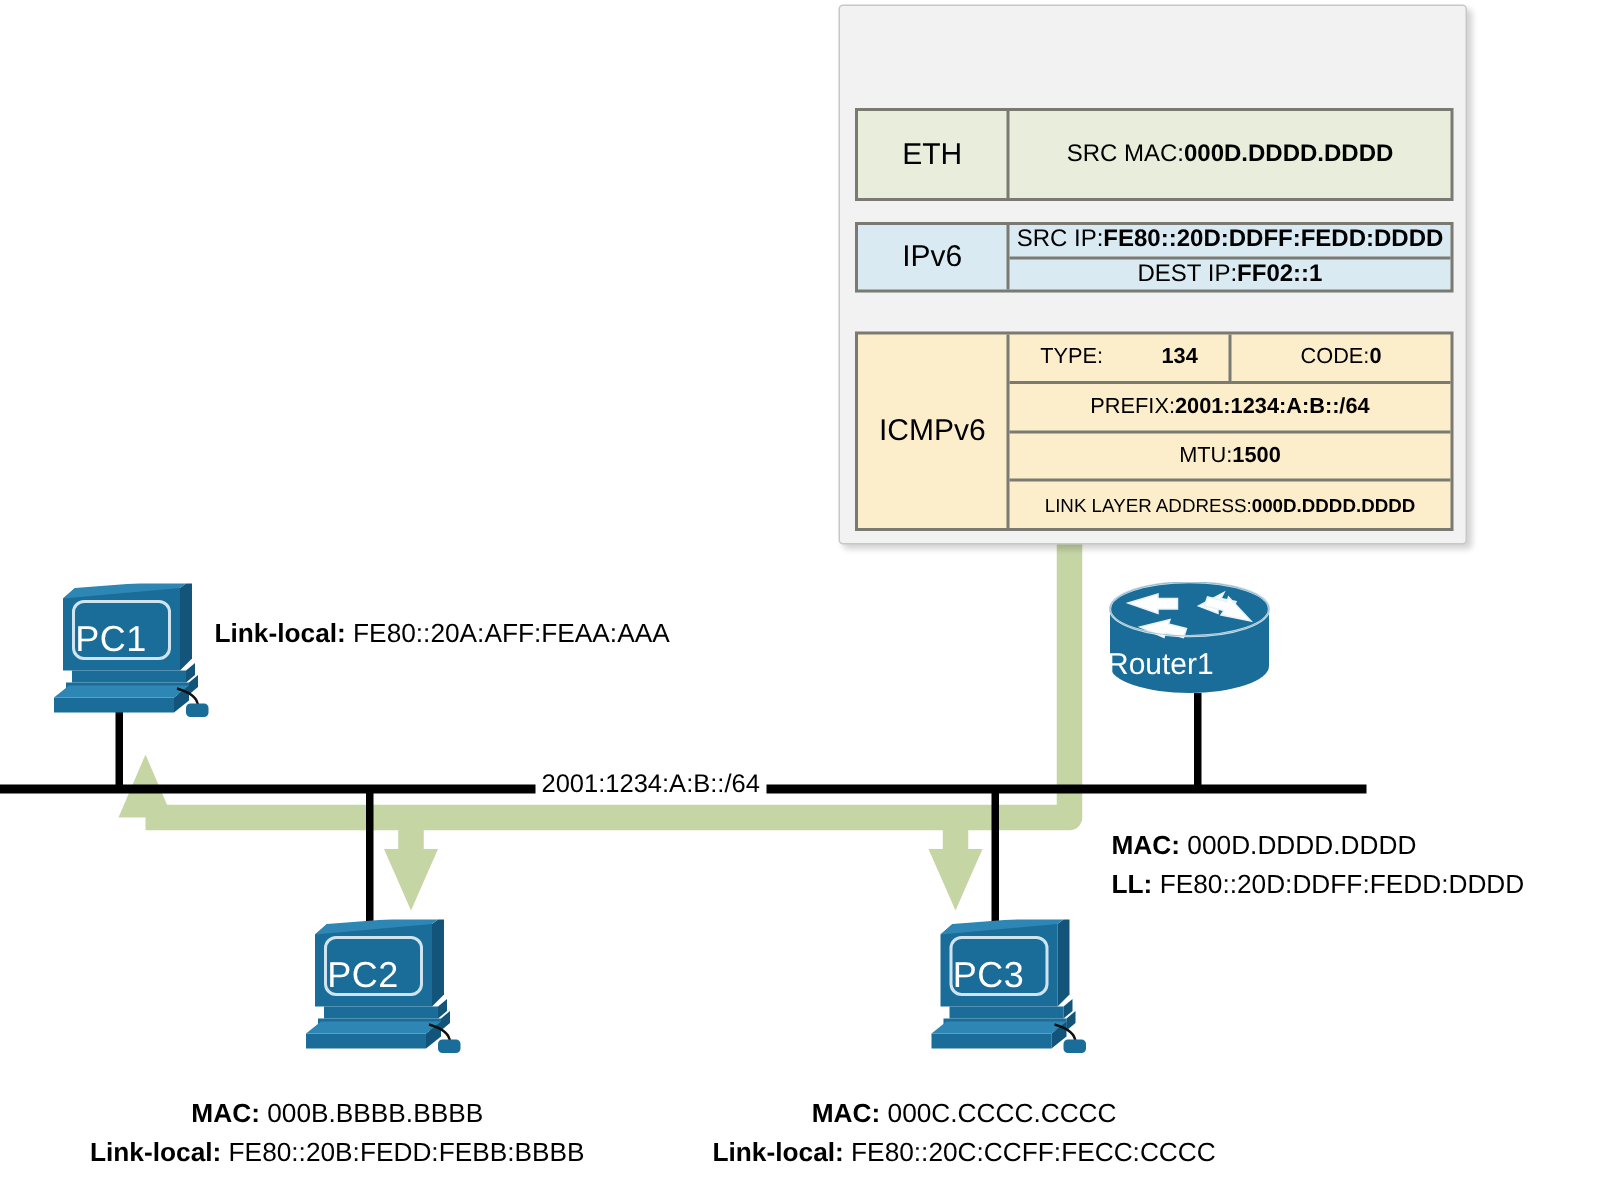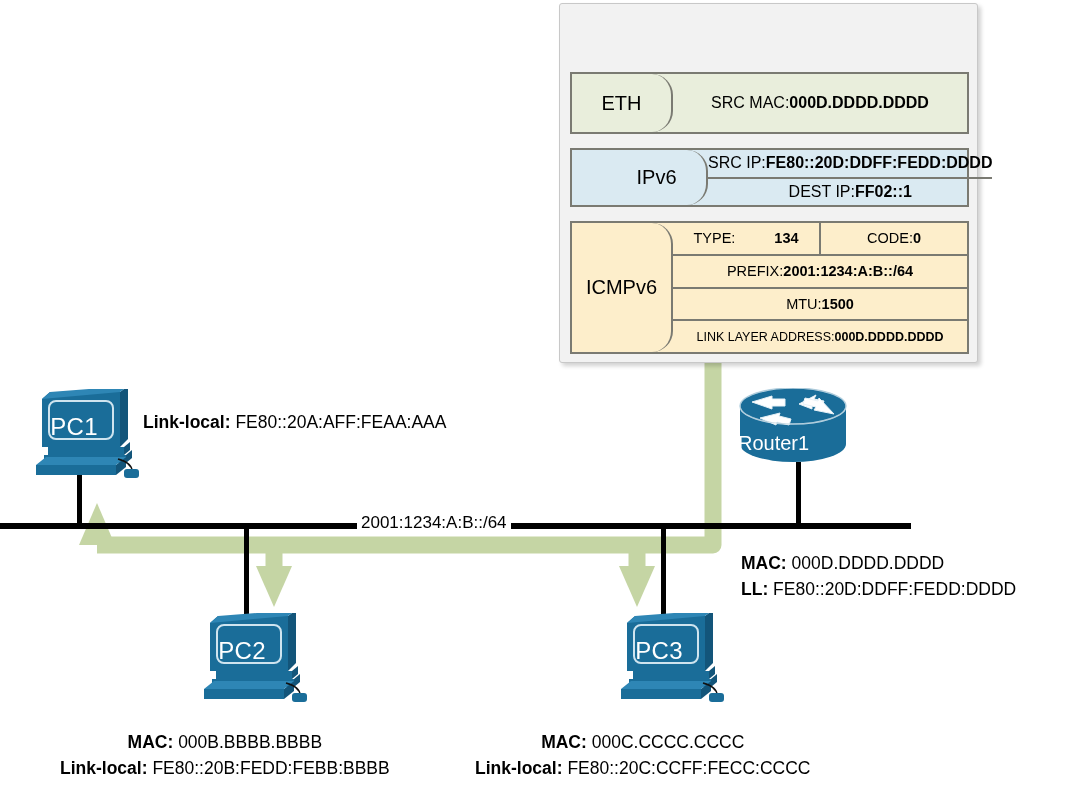--- a/index.html
+++ b/index.html
@@ -10,35 +10,35 @@
   #packet-box{position:absolute;left:559px;top:3px;width:419px;height:360px;
       background:#f2f2f2;border:1px solid #c8c8c8;border-radius:3px;
       box-shadow:3px 3px 4px rgba(0,0,0,.18);box-sizing:border-box;}
   #packet-title{position:absolute;left:0;top:6px;width:100%;text-align:center;
       font-size:33px;letter-spacing:.2px;color:#000;}
 
   .proto-block{position:absolute;left:10px;width:399px;
       border:2px solid #7a7a72;box-sizing:border-box;display:flex;}
   .proto-name{width:101px;flex:0 0 101px;display:flex;align-items:center;
       justify-content:center;font-size:20px;border-right:2px solid #7a7a72;
-      box-sizing:border-box;border-radius:21px;}
+      box-sizing:border-box;}
   .proto-rows{flex:1 1 auto;display:flex;flex-direction:column;}
   .prow{flex:1 1 0;display:flex;align-items:center;justify-content:center;
       font-size:16px;border-bottom:2px solid #7a7a72;box-sizing:border-box;
       white-space:nowrap;}
   .prow:last-child{border-bottom:none;}
   .prow .lbl{font-weight:400;}
   .prow .val{font-weight:700;}
   .prow.split{padding:0;}
   .cellhalf{flex:1 1 0;display:flex;align-items:center;justify-content:center;
       height:100%;box-sizing:border-box;}
   .cellhalf.first{border-right:2px solid #7a7a72;gap:39px;}
 
   #eth-block{top:68px;height:62px;background:#e9eedc;}
-  #ipv6-block{top:144px;height:59px;background:#daeaf2;padding-left:35px;}
+  #ipv6-block{top:144px;height:47px;background:#daeaf2;}
   #icmp-block{top:217px;height:133px;background:#fdeecb;}
   #icmp-block .prow{font-size:14.5px;}
   #icmp-block .prow.small{font-size:12.5px;}
 
   
   #flow{position:absolute;left:0;top:0;width:1069px;height:798px;
       pointer-events:none;}
 
   
   .bus{position:absolute;background:#000;}

